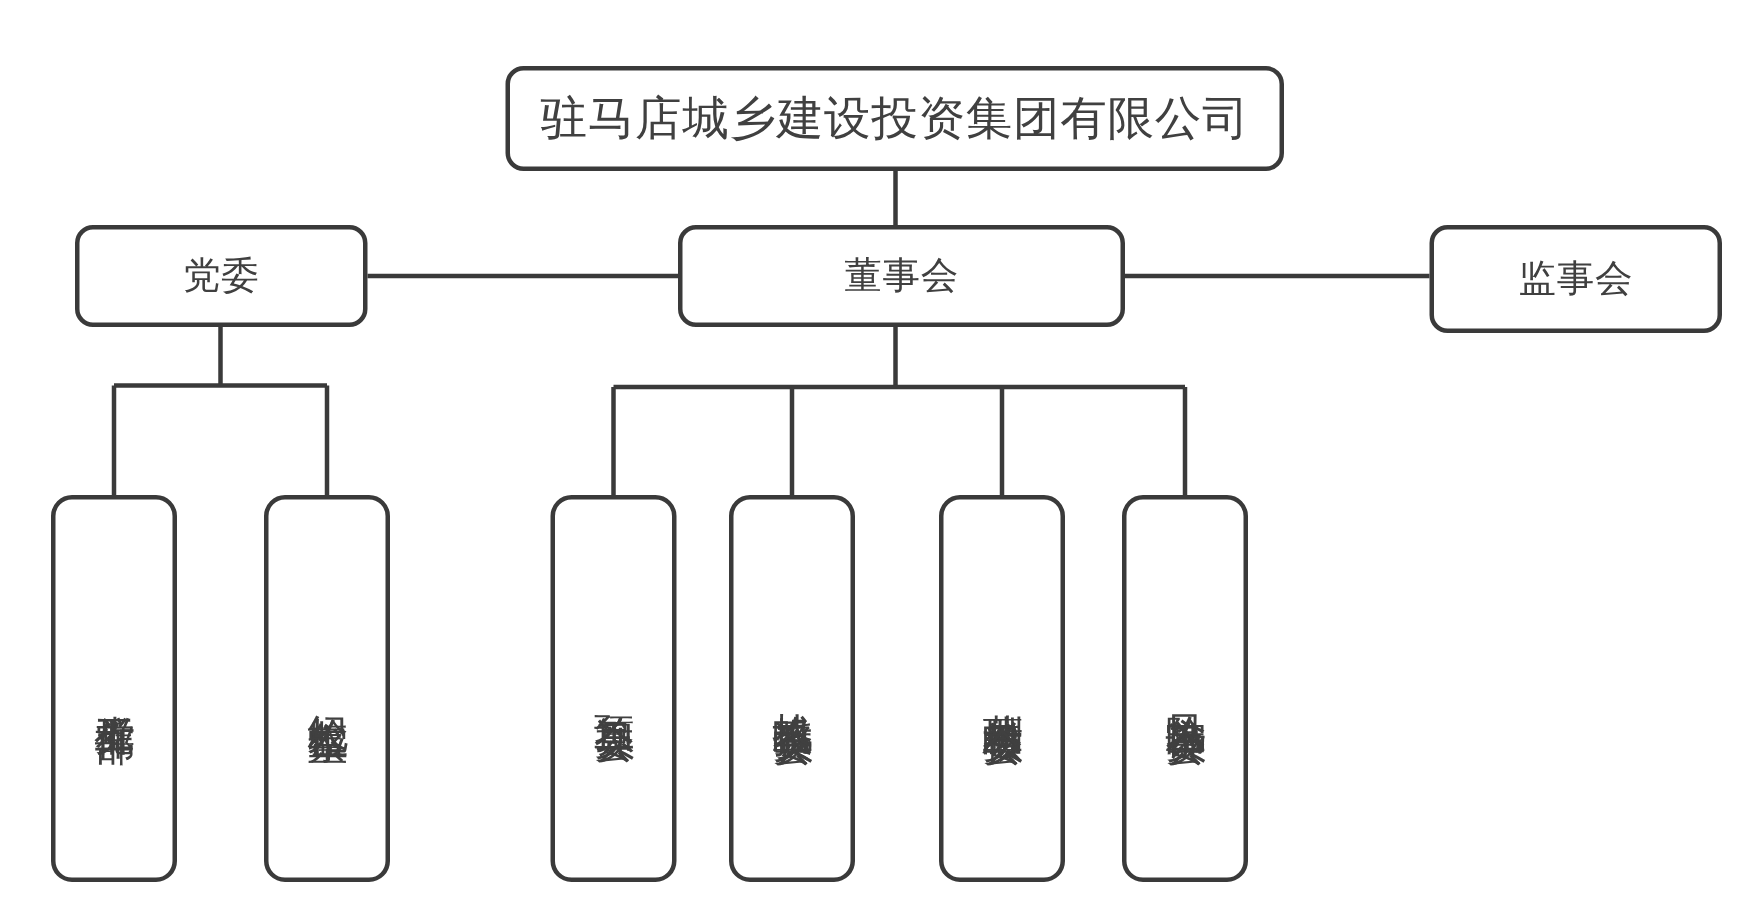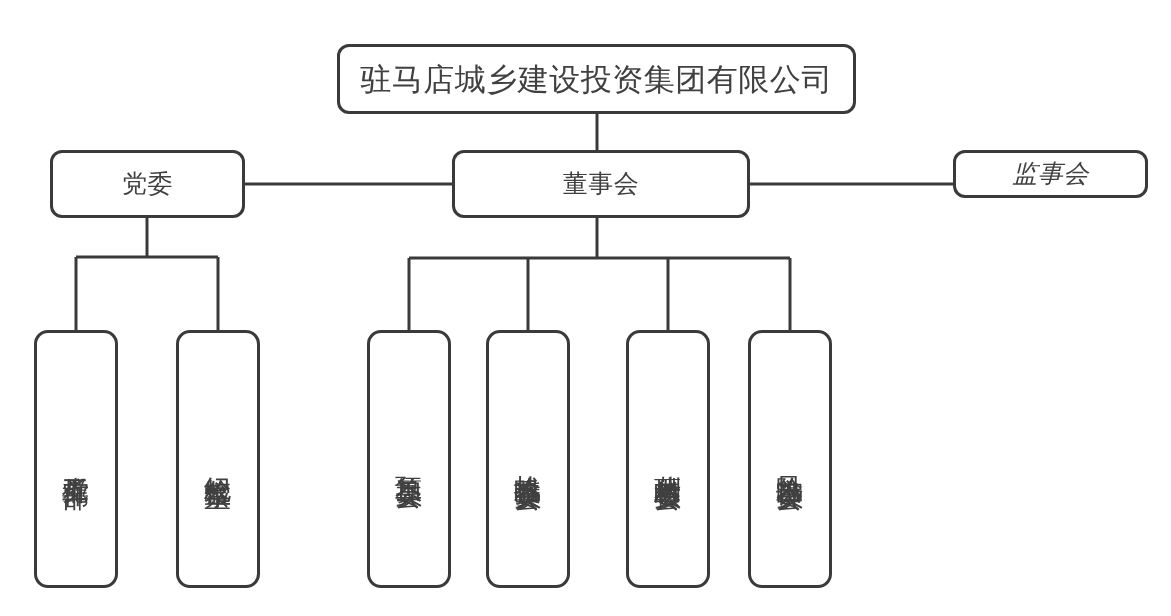--- a/index.html
+++ b/index.html
@@ -84,21 +84,21 @@
   </div>
 
   <div class="node horizontal level-1" style="left: 452px; top: 150px; width: 298px; height: 68px; border-color: rgb(58, 58, 58); border-width: 3px;">
     <span class="node-label">董事会</span>
   </div>
 
   <div class="node horizontal level-1" style="left: 50px; top: 150px; width: 195px; height: 68px; border-color: rgb(58, 58, 58); border-width: 3px;">
     <span class="node-label">党委</span>
   </div>
 
-  <div class="node horizontal level-1" style="left: 953px; top: 150px; width: 195px; height: 48px; border-color: rgb(58, 58, 58); border-width: 3px; font-style: italic;">
+  <div class="node horizontal level-1" style="left: 953px; top: 150px; width: 195px; height: 72px; border-color: rgb(58, 58, 58); border-width: 3px;">
     <span class="node-label">监事会</span>
   </div>
 
   <div class="node vertical level-2" style="left: 34px; top: 330px; width: 84px; height: 258px; border-color: rgb(58, 58, 58); border-width: 3px;">
     <span class="node-label">党群工作部</span>
   </div>
 
   <div class="node vertical level-2" style="left: 176px; top: 330px; width: 84px; height: 258px; border-color: rgb(58, 58, 58); border-width: 3px;">
     <span class="node-label">纪检监察室</span>
   </div>

